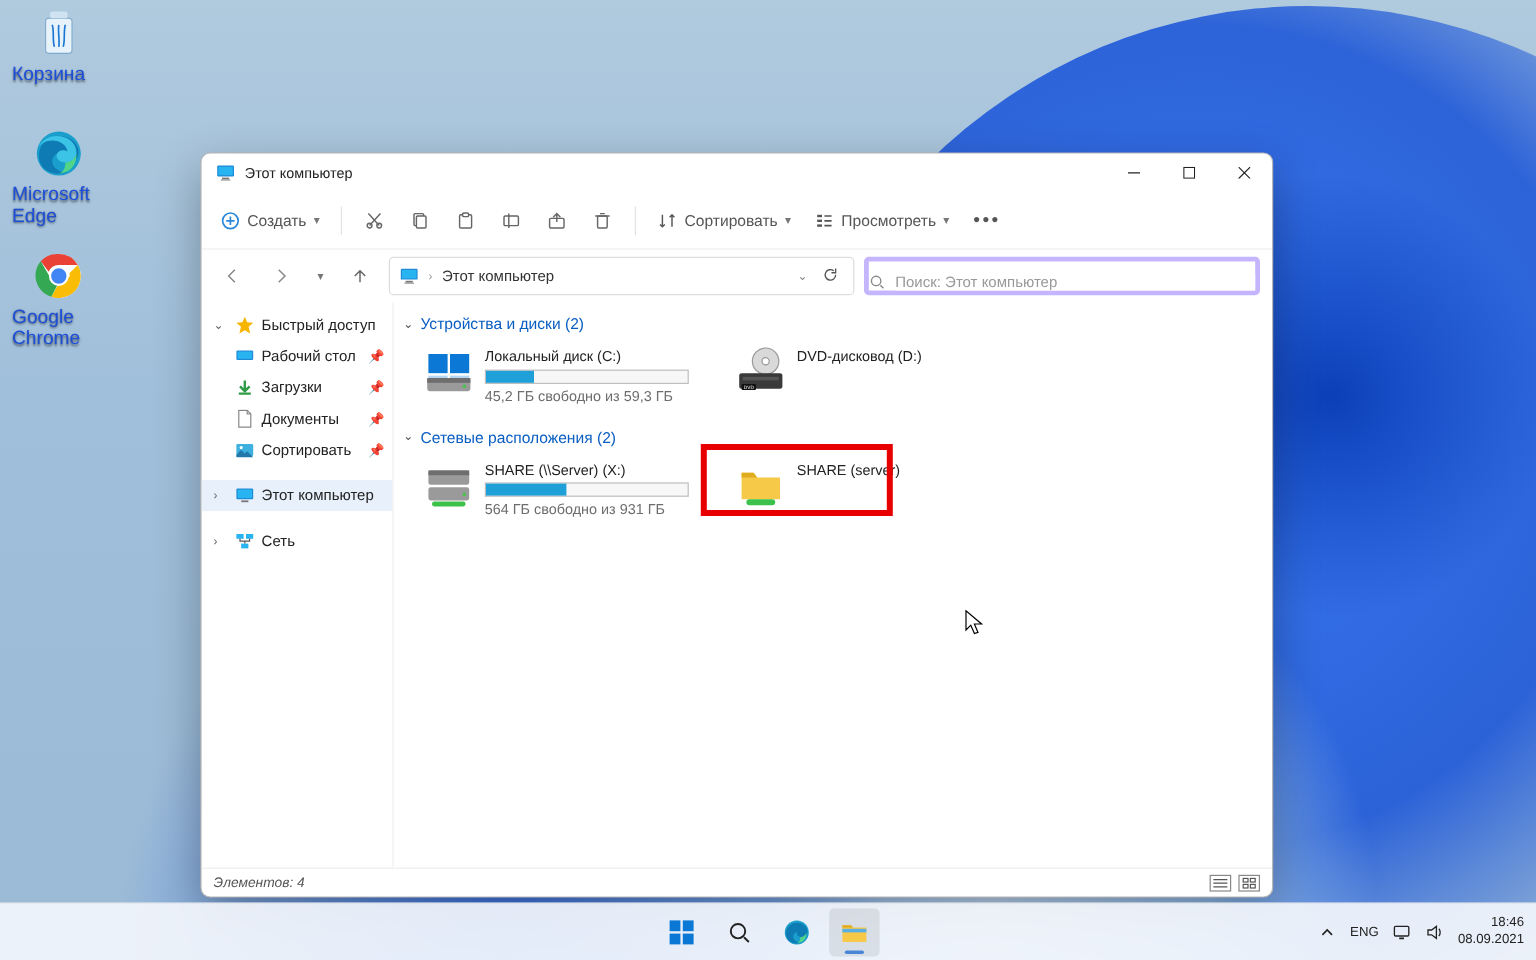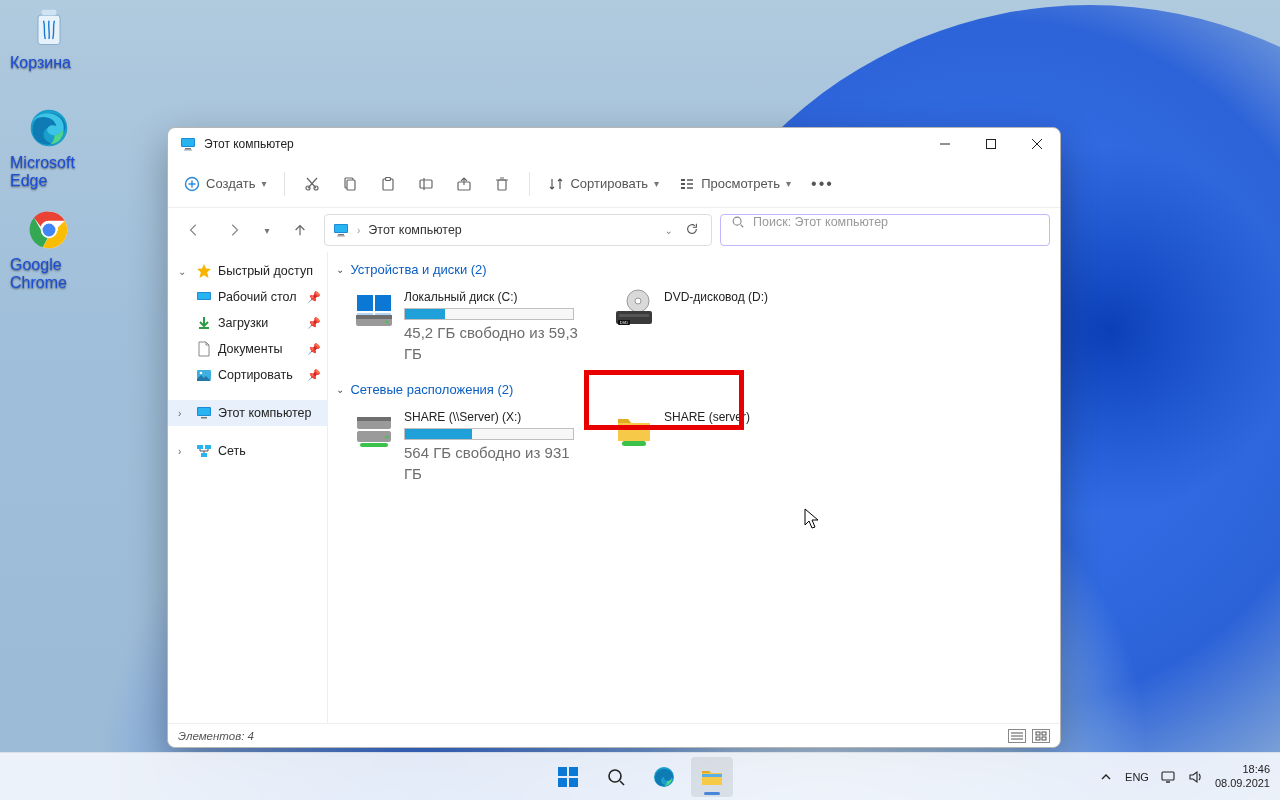--- a/index.html
+++ b/index.html
@@ -33,41 +33,41 @@
 .tbtn { height:34px; min-width:34px; border:none; background:transparent; border-radius:4px; display:flex; align-items:center; justify-content:center; gap:6px; padding:0 8px; cursor:pointer; color:#555; font-size:13px;}
 .tbtn svg { width:16px; height:16px; }
 .chev { font-size:10px; color:#777; }
 .dots { font-size:16px; letter-spacing:2px; }
 
 .navbar { height:44px; display:flex; align-items:center; padding:0 10px; gap:8px; }
 .nb { width:32px; height:32px; border:none; background:transparent; border-radius:4px; display:flex; align-items:center; justify-content:center; color:#777; cursor:pointer;}
 .addr { flex:1; height:32px; border:1px solid #ddd; border-radius:4px; display:flex; align-items:center; padding:0 8px; gap:8px; font-size:12.5px; color:#333; }
 .addr .chevd { margin-left:auto; color:#888; font-size:10px; }
 .refresh { width:22px; text-align:center; color:#666; cursor:pointer;}
-.search { width:330px; height:32px; border:1px solid #c4b5fd; border-radius:4px; display:flex; align-items:flex-start; padding:0 10px; gap:8px; color:#888; font-size:12.5px;}
+.search { width:330px; height:32px; border:4px solid #c4b5fd; border-radius:4px; display:flex; align-items:flex-end; padding:0 0; gap:8px; color:#888; font-size:12.5px;}
 .search input { border:none; outline:none; flex:1; font-size:12.5px; color:#333; }
 .search input::placeholder{ color:#999; }
 
 .body { flex:1; display:flex; min-height:0;}
 .sidebar { width:160px; border-right:1px solid #eee; padding:6px 0; font-size:12.5px; color:#222; }
 .srow { display:flex; align-items:center; gap:6px; padding:5px 6px 5px 10px; cursor:pointer; position:relative;}
 .srow.sel { background:#e8f0fb; }
 .srow .exp { width:12px; font-size:10px; color:#666; }
 .srow .ico { width:16px; height:16px; flex-shrink:0; }
 .srow .pin { margin-left:auto; color:#999; font-size:11px; }
 .srow.sub { padding-left:28px; }
 
 .content { flex:1; padding:6px 12px 0 2px; overflow:auto; }
 .cat { display:flex; align-items:center; gap:6px; font-size:13px; color:#0a5ec2; padding:4px 0 8px 6px; cursor:pointer;}
 .cat .caret { font-size:10px; color:#555;}
 .items { display:flex; flex-wrap:wrap; gap:0 20px; padding:0 0 10px 18px;}
 .item { width:240px; display:flex; gap:10px; padding:4px 6px; border-radius:3px; cursor:pointer; align-items:flex-start;}
 .item .iico { width:40px; height:40px; flex-shrink:0; }
 .item .info { font-size:12px; color:#222; line-height:1.4; }
-.item .sub { color:#6d6d6d; font-size:15px; }
+.item .sub { color:#6d6d6d; font-size:12px; }
 .bar { width:170px; height:12px; border:1px solid #bfbfbf; margin:2px 0; position:relative; background:#f7f7f7;}
 .bar .fill { position:absolute; left:0; top:0; bottom:0; background:#1fa0d8; }
 .hl { position:absolute; border:5px solid #e80000; pointer-events:none; }
 
 .status { height:24px; border-top:1px solid #eee; display:flex; align-items:center; padding:0 10px; font-size:11.5px; color:#555; gap:10px;font-style:italic;}
 .status .vbtns { margin-left:auto; display:flex; gap:6px;}
 .status .vbtn { width:18px; height:14px; border:1px solid #888; cursor:pointer; display:flex; align-items:center; justify-content:center; }
 
 
 .taskbar { position:absolute; left:0; right:0; bottom:0; height:48px; background:rgba(243,246,252,.92); border-top:1px solid rgba(0,0,0,.07); display:flex; align-items:center; z-index:10;}

